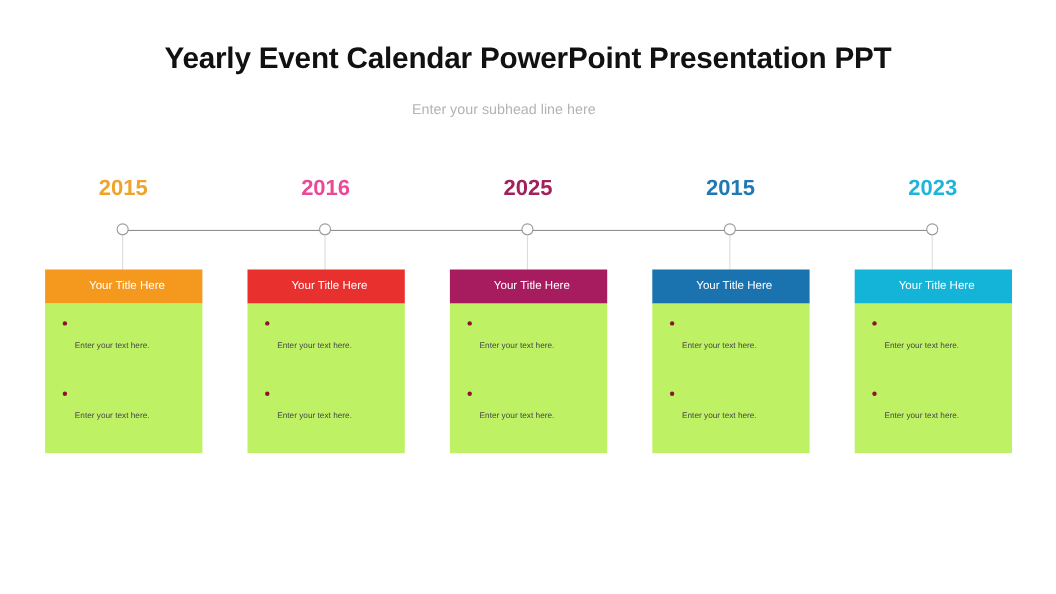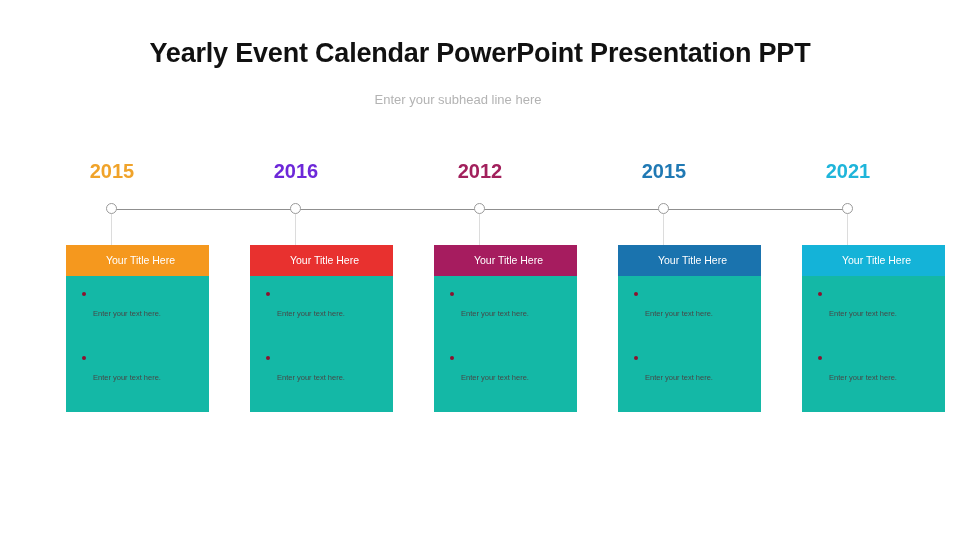--- a/index.html
+++ b/index.html
@@ -91,33 +91,32 @@
     width: 1px;
     height: 31px;
     background: #dcdcdc;
   }
 
   
   .card {
     position: absolute;
     top: 245px;
     width: 143px;
-    margin-left: 25px;
   }
   .card-header {
     height: 31px;
     line-height: 31px;
     color: #ffffff;
     font-size: 10.5px;
     text-align: center;
     padding-left: 6px;
     box-sizing: border-box;
   }
   .card-body {
-    background: #14b8a6;
+    background: #bef264;
     height: 136px;
     box-sizing: border-box;
     padding: 0;
     position: relative;
   }
 
   .bullet-group {
     position: absolute;
     left: 0;
     width: 143px;
@@ -153,36 +152,36 @@
 
   <div class="timeline-axis"></div>
 
   <div id="nodes-layer">
       <div class="node" style="left: 20px;">
         <div class="year" style="color: rgb(240, 163, 42);">2015</div>
         <div class="marker"></div>
         <div class="connector"></div>
       </div>
       <div class="node" style="left: 204px;">
-        <div class="year" style="color: #6d28d9;">2016</div>
+        <div class="year" style="color: #ec4899;">2016</div>
         <div class="marker"></div>
         <div class="connector"></div>
       </div>
       <div class="node" style="left: 388px;">
-        <div class="year" style="color: rgb(162, 32, 92);">2012</div>
+        <div class="year" style="color: rgb(162, 32, 92);">2025</div>
         <div class="marker"></div>
         <div class="connector"></div>
       </div>
       <div class="node" style="left: 572px;">
         <div class="year" style="color: rgb(32, 121, 180);">2015</div>
         <div class="marker"></div>
         <div class="connector"></div>
       </div>
       <div class="node" style="left: 756px;">
-        <div class="year" style="color: rgb(31, 181, 218);">2021</div>
+        <div class="year" style="color: rgb(31, 181, 218);">2023</div>
         <div class="marker"></div>
         <div class="connector"></div>
       </div>
     </div>
   <div id="cards-layer">
       <div class="card" style="left: 41px;">
         <div class="card-header" style="background: rgb(245, 152, 30);">Your Title Here</div>
         <div class="card-body">
           <div class="bullet-group b1">
             <span class="bullet-dot" style="background: rgb(140, 18, 48);"></span>

